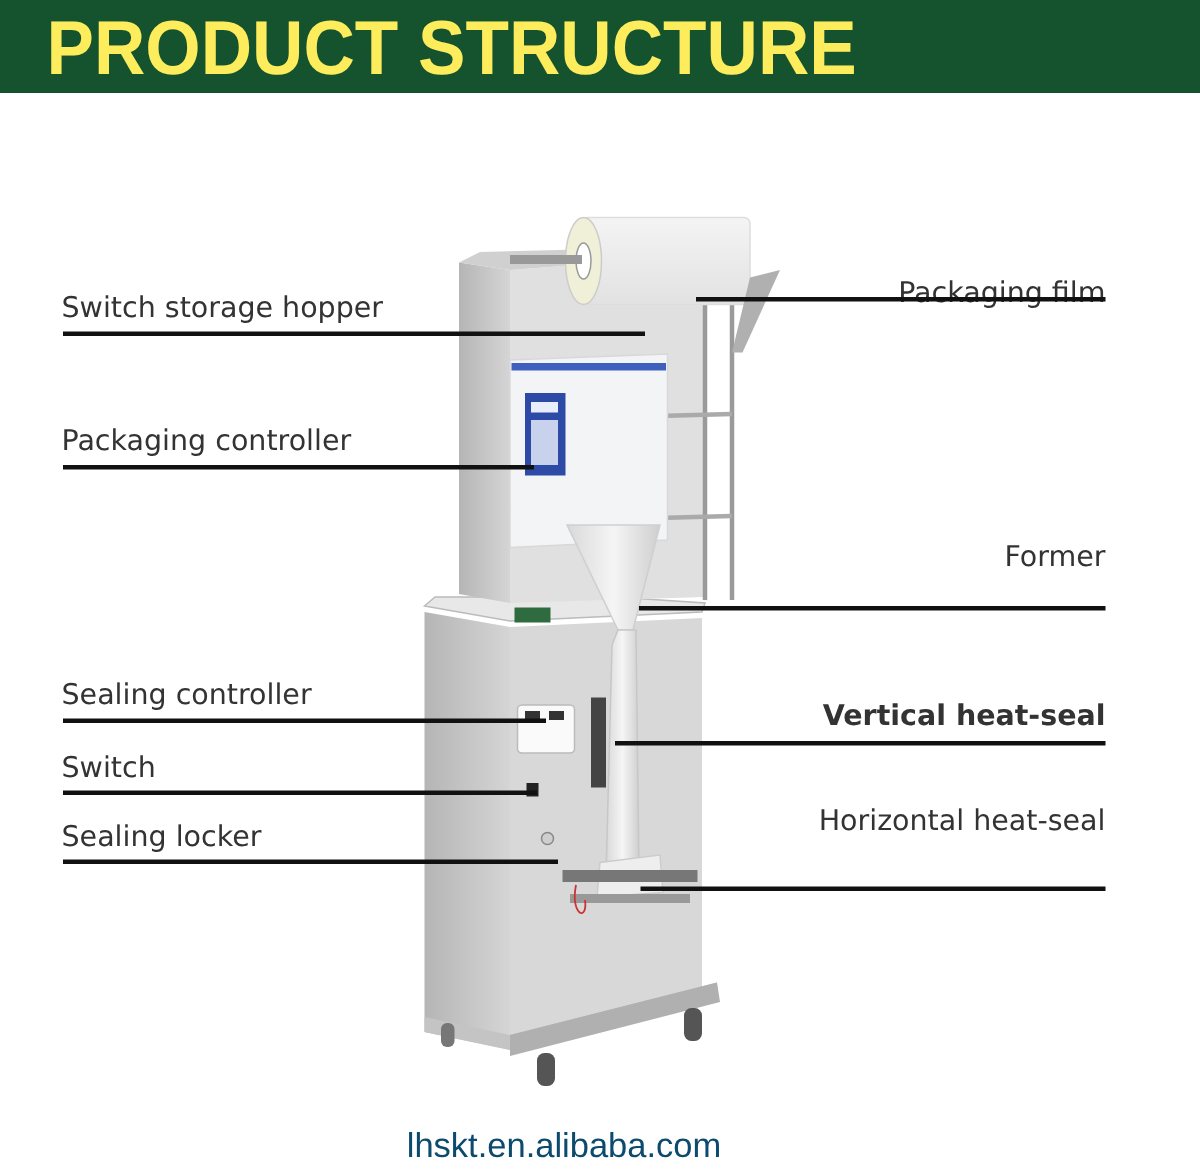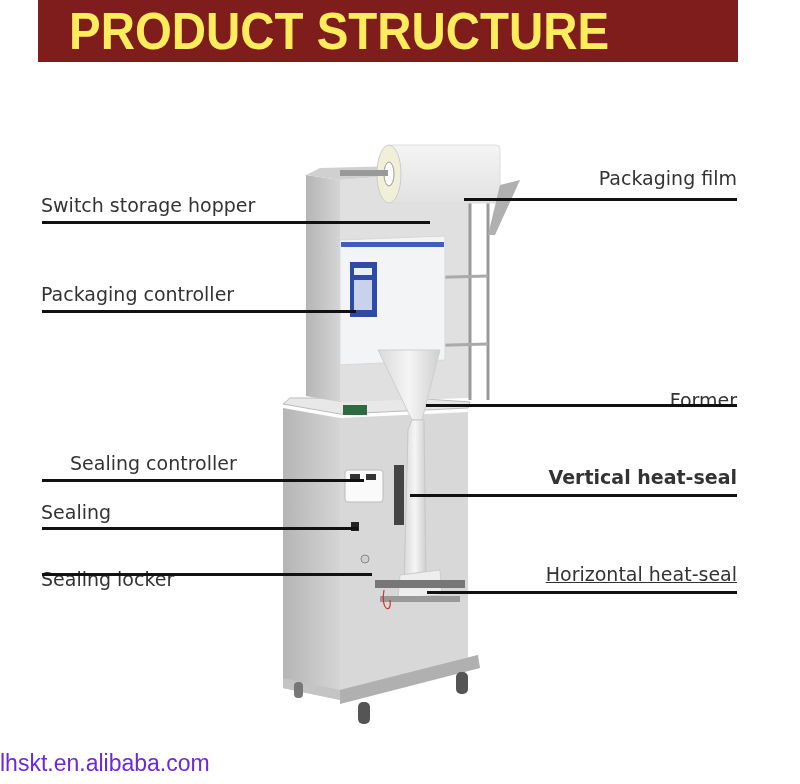--- a/index.html
+++ b/index.html
@@ -1,23 +1,23 @@
 <!DOCTYPE html>
 <html><head>
 <meta charset="utf-8">
 <style>
   html, body { margin:0; padding:0; }
   body { width:800px; height:784px; background:#ffffff; position:relative; overflow:hidden; font-family:"Liberation Sans", sans-serif; }
-  .header { position:absolute; left:0; top:0; width:700px; height:62px; background:#7f1d1d;margin-left:38px; }
+  .header { position:absolute; left:0; top:0; width:800px; height:62px; background:#14532d; }
   .header-title { position:absolute; left:31px; top:4px; font-family:"Liberation Sans", sans-serif; font-weight:bold; font-size:51px; color:#fdec5c; letter-spacing:0px; transform:scaleX(0.93); transform-origin:left top; line-height:56px; white-space:nowrap; }
   .machine { position:absolute; left:0; top:62px; width:800px; height:722px; }
   .label { position:absolute; font-family:"DejaVu Sans", sans-serif; font-size:19px; color:#333; white-space:nowrap; line-height:22px; }
   .label.right { text-align:right; }
   .leader { position:absolute; height:3px; background:#111; }
-  .watermark { position:absolute; left:0; width:752px; top:750px; font-family:"Liberation Sans", sans-serif; font-size:23px; color:#6d28d9; }
+  .watermark { position:absolute; left:0; width:752px; top:750px; text-align:center; font-family:"Liberation Sans", sans-serif; font-size:23px; color:#0c4a6e; }
 </style>
 </head>
 <body>
 
 <div class="header">
   <div class="header-title">PRODUCT STRUCTURE</div>
 </div>
 
 <svg class="machine" viewBox="0 62 800 722" width="800" height="722" xmlns="http://www.w3.org/2000/svg">
   <defs>
@@ -114,34 +114,34 @@
 
   <rect x="343" y="405" width="24" height="10" fill="#2e6b3f"></rect>
 </svg>
 
 <div class="label" style="left:41px; top:194px;">Switch storage hopper</div>
 <div class="leader" style="left:42px; top:221px; width:388px;"></div>
 
 <div class="label" style="left:41px; top:283px;">Packaging controller</div>
 <div class="leader" style="left:42px; top:310px; width:314px;"></div>
 
-<div class="label" style="left:41px; top:452px;margin-left:29px;">Sealing controller</div>
+<div class="label" style="left:41px; top:452px;">Sealing controller</div>
 <div class="leader" style="left:42px; top:479px; width:322px;"></div>
 
-<div class="label" style="left:41px; top:501px;">Sealing</div>
+<div class="label" style="left:41px; top:501px;">Switch</div>
 <div class="leader" style="left:42px; top:527px; width:316px;"></div>
 
-<div class="label" style="left:41px; top:568px;">Sealing locker</div>
+<div class="label" style="left:41px; top:547px;">Sealing locker</div>
 <div class="leader" style="left:42px; top:573px; width:330px;"></div>
 
-<div class="label right" style="right:63px; top:167px;margin-left:44px;">Packaging film</div>
+<div class="label right" style="right:63px; top:184px;margin-left:44px;">Packaging film</div>
 <div class="leader" style="left:464px; top:198px; width:273px;"></div>
 
-<div class="label right" style="right:63px; top:389px;">Former</div>
+<div class="label right" style="right:63px; top:360px;">Former</div>
 <div class="leader" style="left:426px; top:404px; width:311px;"></div>
 
 <div class="label right" style="right:63px; top:466px;font-weight:bold;">Vertical heat-seal</div>
 <div class="leader" style="left:410px; top:494px; width:327px;"></div>
 
-<div class="label right" style="right:63px; top:563px;text-decoration:underline;">Horizontal heat-seal</div>
+<div class="label right" style="right:63px; top:536px;">Horizontal heat-seal</div>
 <div class="leader" style="left:427px; top:591px; width:310px;"></div>
 
 <div class="watermark">lhskt.en.alibaba.com</div>
 
 </body></html>

